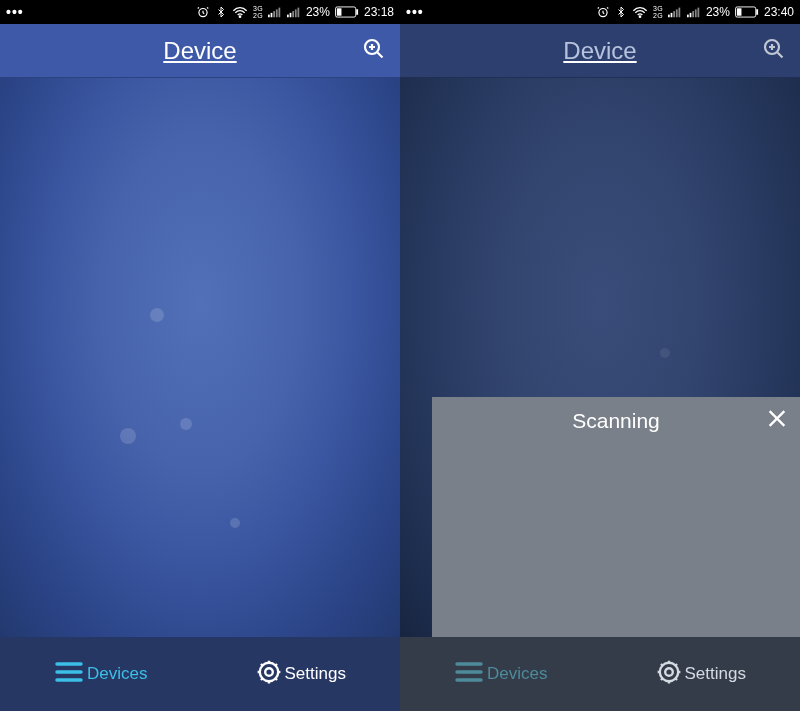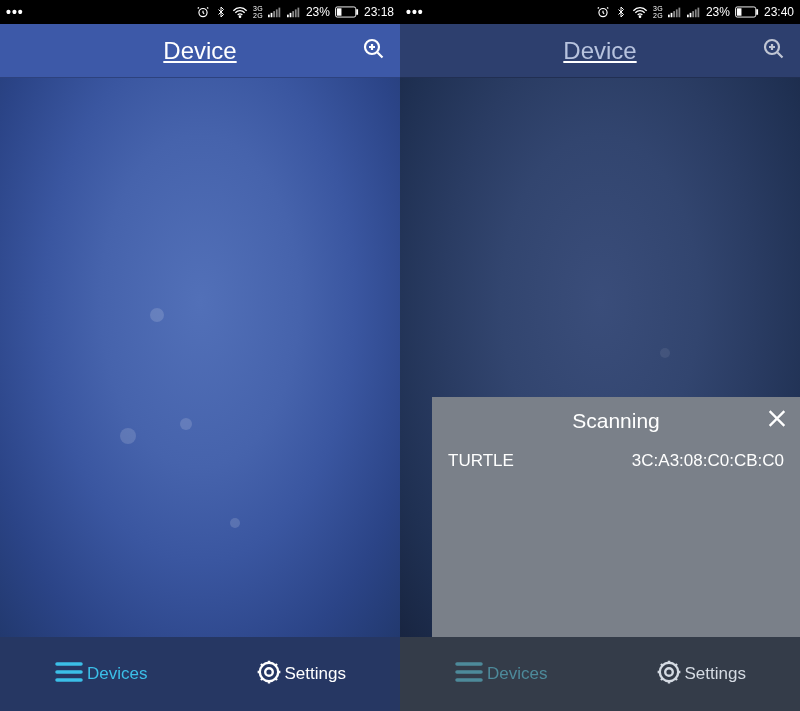--- a/index.html
+++ b/index.html
@@ -282,20 +282,16 @@
 
     <div class="scan-panel">
       <div class="scan-header">
         <span>Scanning</span>
         <span class="close">
           <svg width="22" height="22" viewBox="0 0 24 24" fill="none" stroke="#fff" stroke-width="2.5">
               <path d="M4 4l16 16M20 4L4 20"></path>
             </svg>
         </span>
       </div>
-      <div class="scan-row">
-        <span>TURTLE</span>
-        <span>3C:A3:08:C0:CB:C0</span>
-      </div>
     </div>
 
   </div>
 </div>
 
 </body></html>

